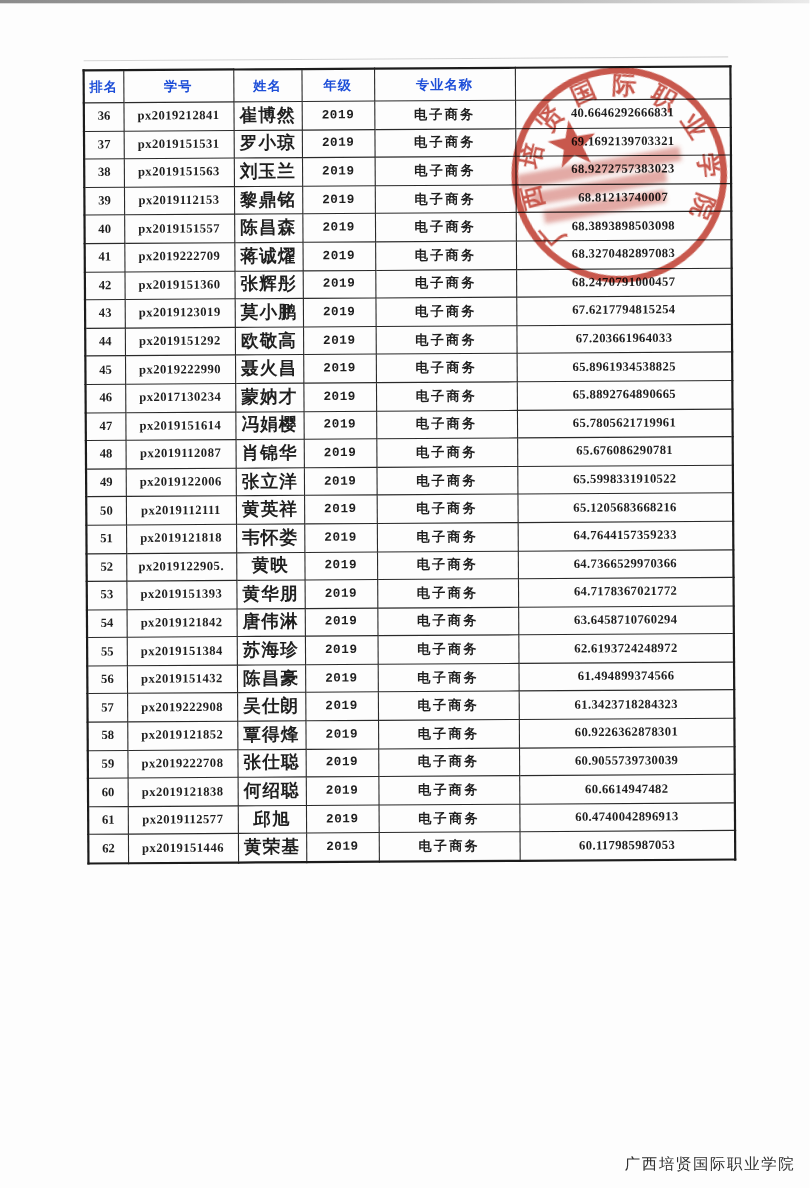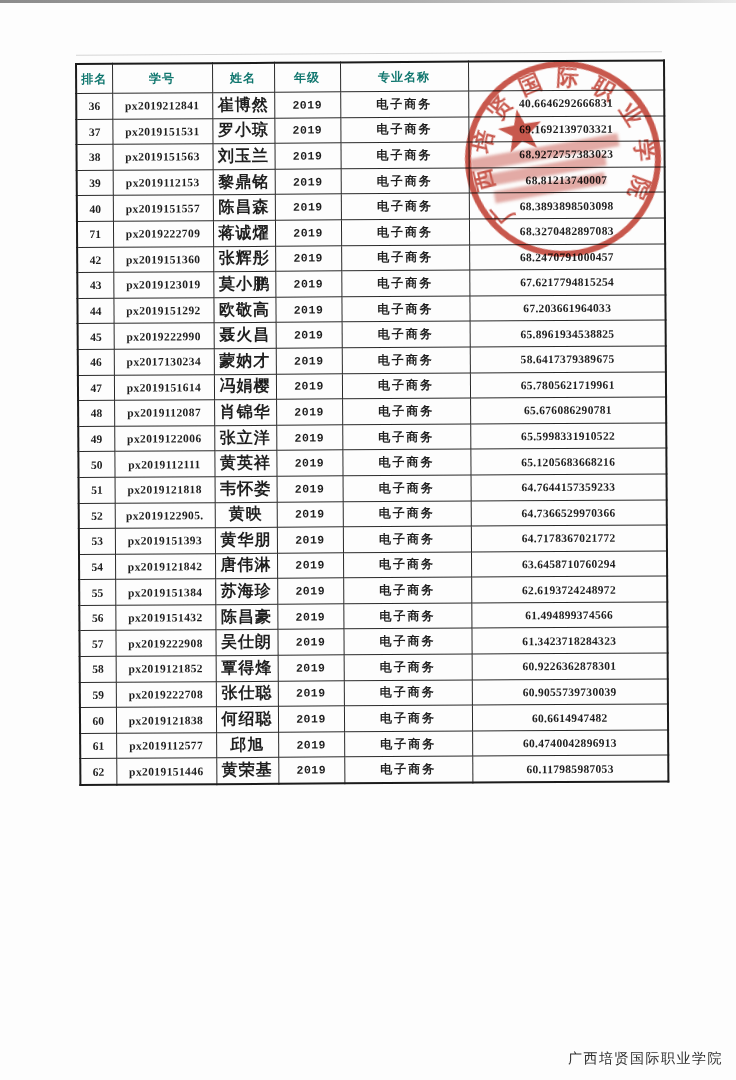--- a/index.html
+++ b/index.html
@@ -48,21 +48,21 @@
     padding:0;
     overflow:hidden;
     white-space:nowrap;
   }
   table{border:2px solid #1c1c1c;}
   thead th{
     height:28px;
     font-size:12px;
     font-weight:700;
     letter-spacing:1px;
-    color:#0f766e;
+    color:#1d4ed8;
     border-radius:14px;
   }
   tbody td{height:24.6px;}
   td.col-rank{font-size:11.5px;font-weight:700;margin-left:38px;}
   td.col-id{font-size:11.5px;font-weight:700;letter-spacing:.4px;}
   td.col-name{font-size:16px;font-weight:700;letter-spacing:1px;}
   td.col-year{font-size:11.5px;font-weight:700;letter-spacing:.5px;font-family:Liberation Mono, monospace;}
   td.col-major{font-size:12px;font-weight:700;letter-spacing:2px;}
   td.col-score{font-size:11.5px;font-weight:700;letter-spacing:.3px;}
   
@@ -142,21 +142,21 @@
           </tr>
           <tr>
             <td class="col-rank">40</td>
             <td class="col-id">px2019151557</td>
             <td class="col-name">陈昌森</td>
             <td class="col-year">2019</td>
             <td class="col-major">电子商务</td>
             <td class="col-score">68.3893898503098</td>
           </tr>
           <tr>
-            <td class="col-rank">71</td>
+            <td class="col-rank">41</td>
             <td class="col-id">px2019222709</td>
             <td class="col-name">蒋诚燿</td>
             <td class="col-year">2019</td>
             <td class="col-major">电子商务</td>
             <td class="col-score">68.3270482897083</td>
           </tr>
           <tr>
             <td class="col-rank">42</td>
             <td class="col-id">px2019151360</td>
             <td class="col-name">张辉彤</td>
@@ -187,21 +187,21 @@
             <td class="col-year">2019</td>
             <td class="col-major">电子商务</td>
             <td class="col-score">65.8961934538825</td>
           </tr>
           <tr>
             <td class="col-rank">46</td>
             <td class="col-id">px2017130234</td>
             <td class="col-name">蒙妠才</td>
             <td class="col-year">2019</td>
             <td class="col-major">电子商务</td>
-            <td class="col-score">58.6417379389675</td>
+            <td class="col-score">65.8892764890665</td>
           </tr>
           <tr>
             <td class="col-rank">47</td>
             <td class="col-id">px2019151614</td>
             <td class="col-name">冯娟樱</td>
             <td class="col-year">2019</td>
             <td class="col-major">电子商务</td>
             <td class="col-score">65.7805621719961</td>
           </tr>
           <tr>

